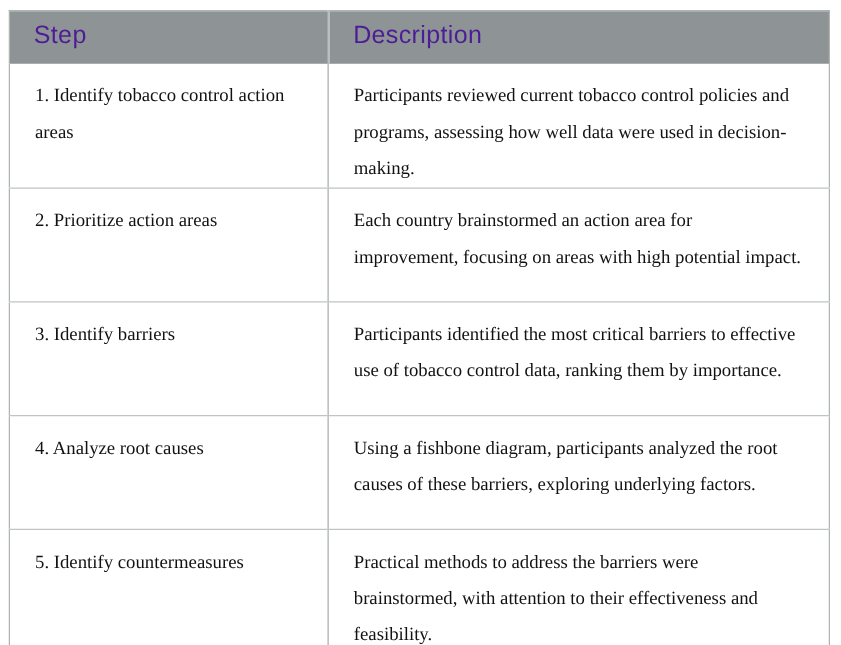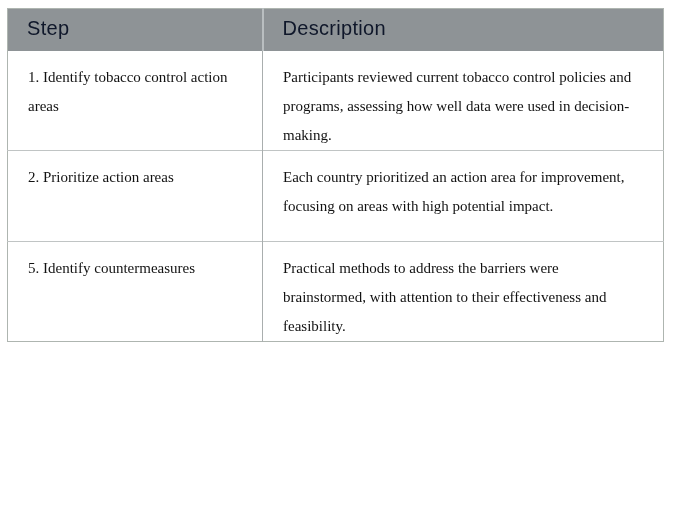--- a/index.html
+++ b/index.html
@@ -17,21 +17,21 @@
   table.steps {
     border-collapse: collapse;
     table-layout: fixed;
     width: 656px;
     border: 1.5px solid #aeb5b0;
     font-family: "Liberation Serif", serif;
     color: #121212;
   }
   th {
     background: #8e9396;
-    color: #0f172a;
+    color: #4c1d95;
     font-family: "Liberation Sans", sans-serif;
     font-weight: 400;
     font-size: 20px;
     letter-spacing: 0.3px;
     text-align: left;
     vertical-align: middle;
     box-sizing: border-box;
     height: 42px;
     padding: 6px 18px 8px 19px;
   }
@@ -59,21 +59,29 @@
         <th class="col-desc">Description</th>
       </tr>
     </thead>
     <tbody>
       <tr>
         <td class="step-cell">1. Identify tobacco control action areas</td>
         <td class="desc-cell">Participants reviewed current tobacco control policies and programs, assessing how well data were used in decision-making.</td>
       </tr>
       <tr>
         <td class="step-cell">2. Prioritize action areas</td>
-        <td class="desc-cell">Each country prioritized an action area for improvement, focusing on areas with high potential impact.</td>
+        <td class="desc-cell">Each country brainstormed an action area for improvement, focusing on areas with high potential impact.</td>
+      </tr>
+      <tr>
+        <td class="step-cell">3. Identify barriers</td>
+        <td class="desc-cell">Participants identified the most critical barriers to effective use of tobacco control data, ranking them by importance.</td>
+      </tr>
+      <tr>
+        <td class="step-cell">4. Analyze root causes</td>
+        <td class="desc-cell">Using a fishbone diagram, participants analyzed the root causes of these barriers, exploring underlying factors.</td>
       </tr>
       <tr>
         <td class="step-cell">5. Identify countermeasures</td>
         <td class="desc-cell">Practical methods to address the barriers were brainstormed, with attention to their effectiveness and feasibility.</td>
       </tr>
     </tbody>
   </table>
 </div>
 
 </body></html>

